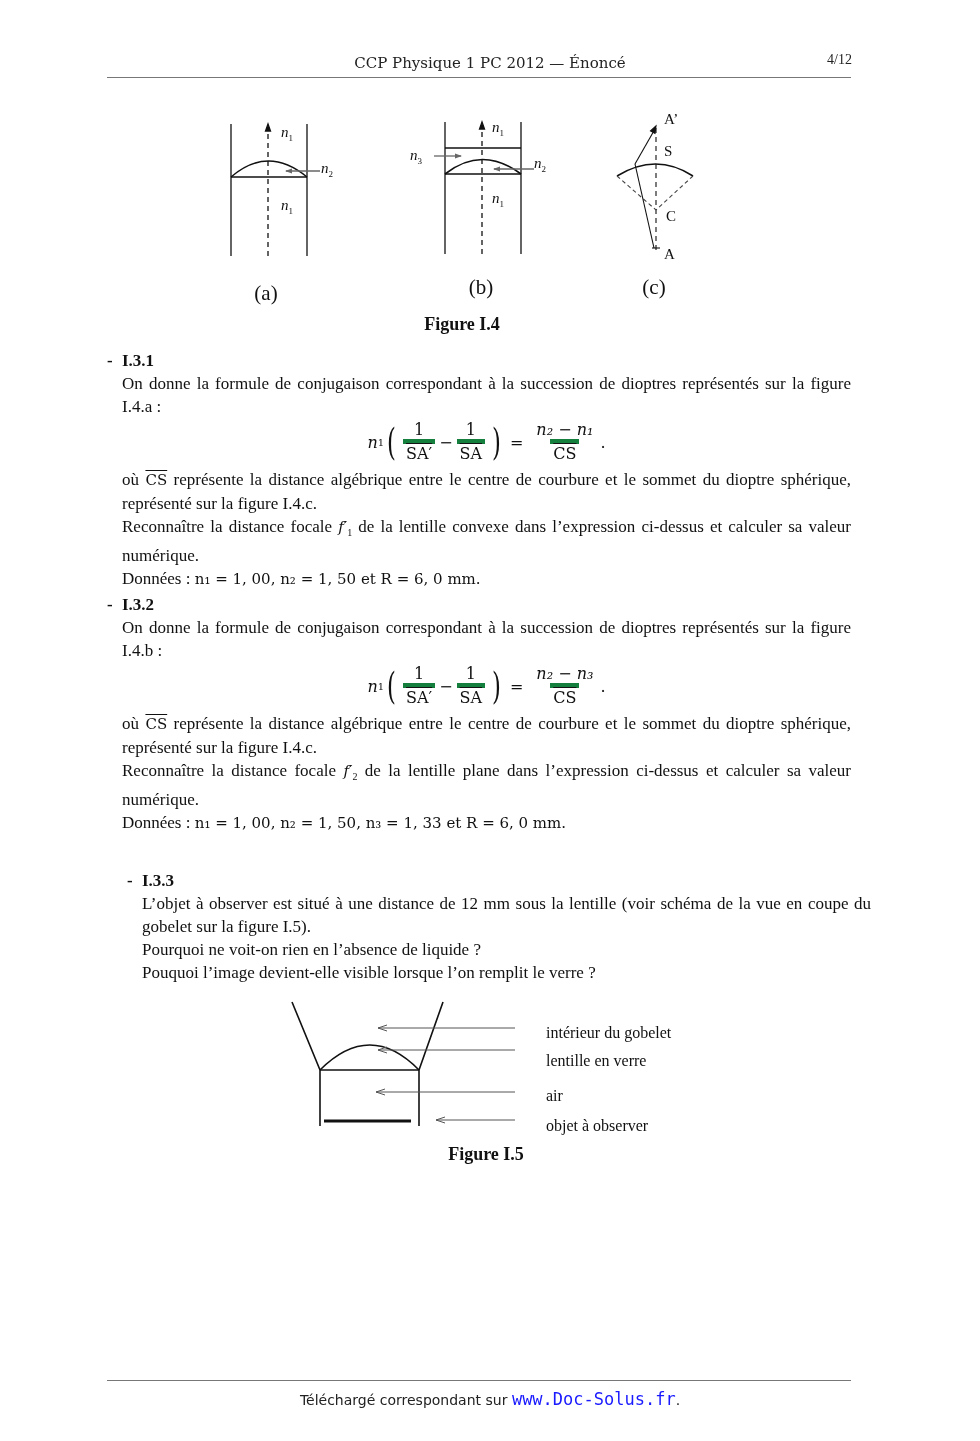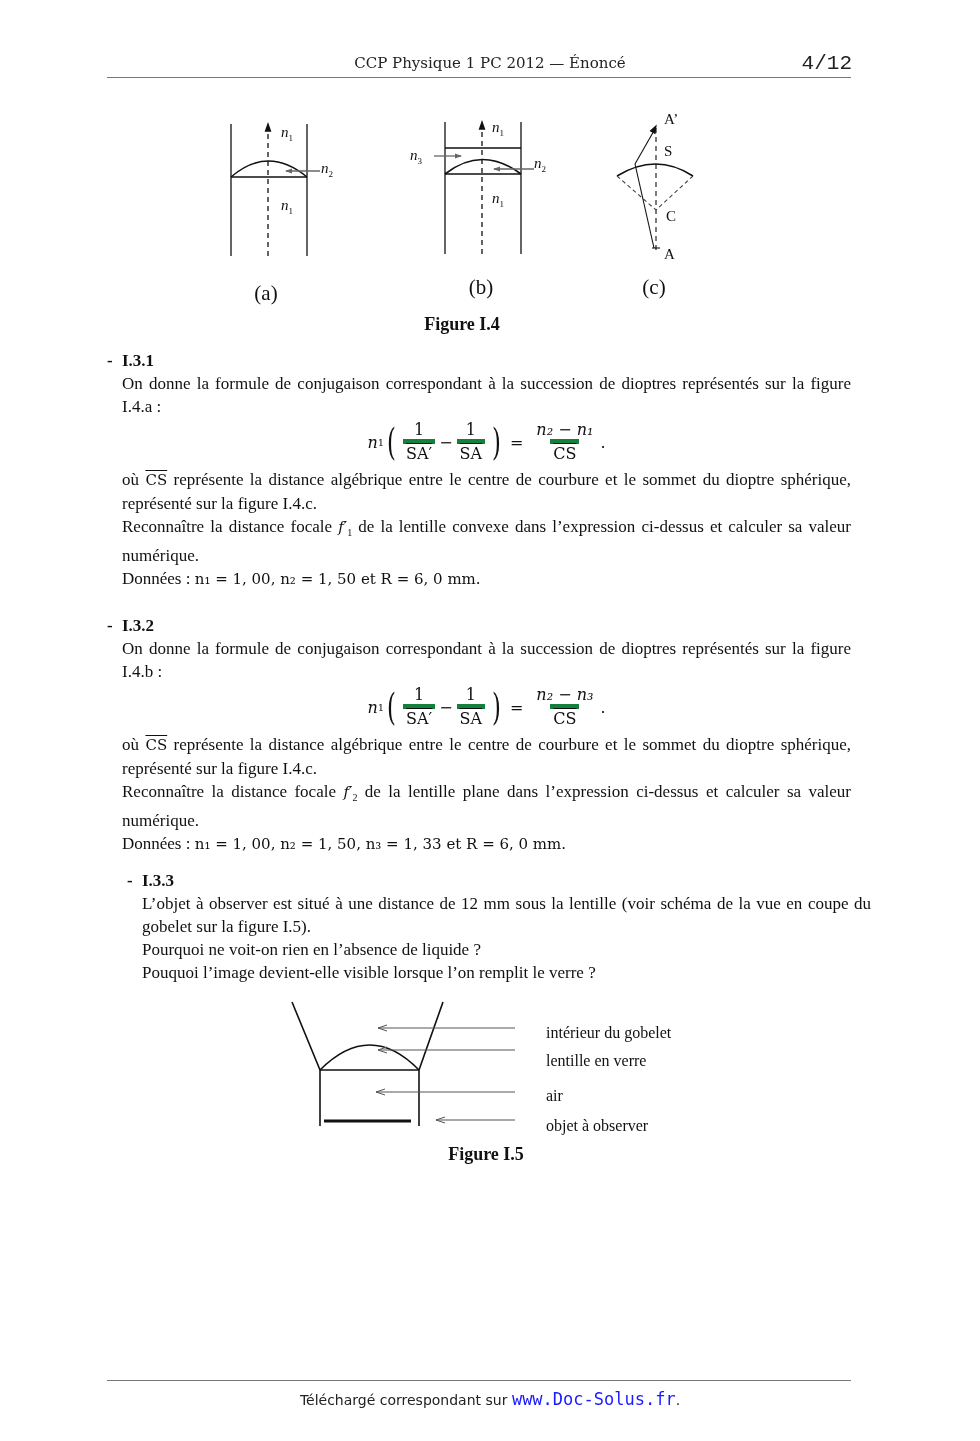--- a/index.html
+++ b/index.html
@@ -1,19 +1,19 @@
 <!DOCTYPE html>
 <html><head>
 <meta charset="utf-8">
 <style>
   html, body { margin: 0; padding: 0; background: #ffffff; }
   body { width: 980px; height: 1441px; position: relative; overflow: hidden; color: #111; font-family: "Liberation Serif", serif; }
   .abs { position: absolute; }
   .header-title { left: 0; width: 980px; top: 54px; text-align: center; font-family: "DejaVu Serif", serif; font-size: 15px; color: #222; }
-  .header-page { right: 128px; top: 52px; font-family: Liberation Mono, monospace; font-size: 21px; color: #222; }
+  .header-page { right: 128px; top: 52px; font-family: Liberation Serif, serif; font-size: 14px; color: #222; }
   .rule { left: 107px; width: 744px; height: 1px; background: #777; }
   .section { left: 107px; width: 744px; font-size: 17px; line-height: 23px; }
   .section .head { font-weight: bold; }
   .section .dash { display: inline-block; width: 15px; }
   .section .body { padding-left: 15px; text-align: justify; }
   .section p { margin: 0; }
   .math { font-family: "DejaVu Serif", serif; font-size: 15px; }
   .formula { display: flex; justify-content: center; align-items: center; height: 48px; margin: 0 0 2px 0; font-family: "DejaVu Serif", serif; font-size: 16px; }
   .frac { display: inline-flex; flex-direction: column; align-items: center; margin: 0 4px; }
   .frac .num { padding: 0 3px; line-height: 18px; }
@@ -117,21 +117,21 @@
           <span class="den ovl">CS</span>
         </span>
       <span>.</span>
     </div>
     <p><span>où</span> <span class="math ovl">CS</span> <span>représente la distance algébrique entre le centre de courbure et le sommet du dioptre sphérique, représenté sur la figure I.4.c.</span></p>
     <p><span>Reconnaître la distance focale</span> <span class="math italic">f′</span><sub>1</sub> <span>de la lentille convexe dans l’expression ci-dessus et calculer sa valeur numérique.</span></p>
     <p><span>Données :</span> <span class="math">n₁ = 1, 00, n₂ = 1, 50 et R = 6, 0 mm.</span></p>
   </div>
 </div>
 
-<div class="abs section" style="top:614px;">
+<div class="abs section" style="top:593px;">
   <div class="head"><span class="dash">-</span><span>I.3.2</span></div>
   <div class="body">
     <p>On donne la formule de conjugaison correspondant à la succession de dioptres représentés sur la figure I.4.b :</p>
     <div class="formula">
       <span class="italic">n</span>
         <sub>1</sub>
       <span class="paren">(</span>
       <span class="frac">
           <span class="num">1</span>
           <span class="den ovl">SA′</span>

